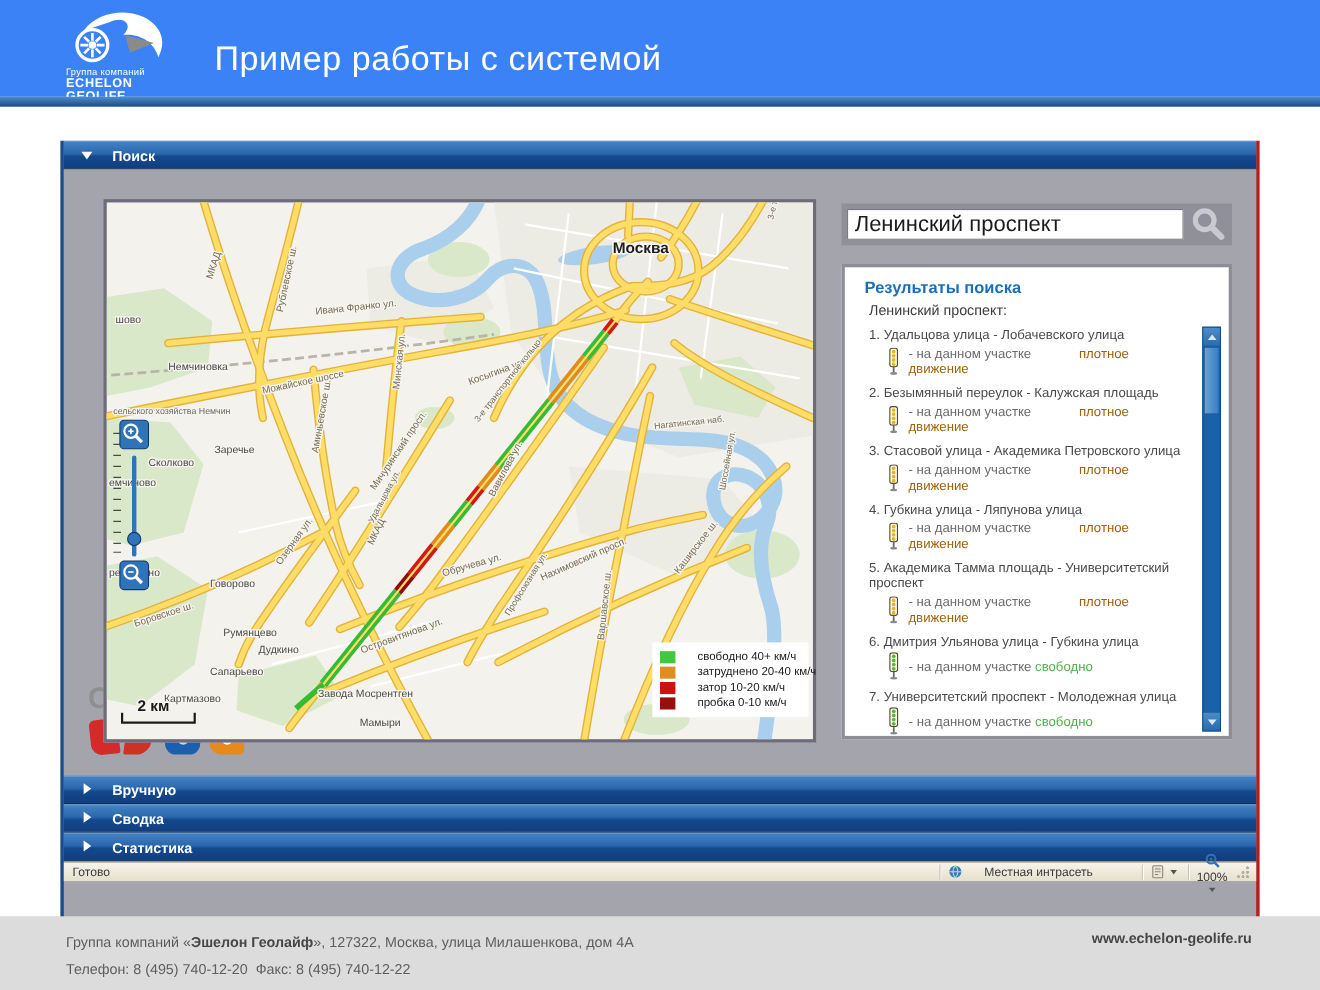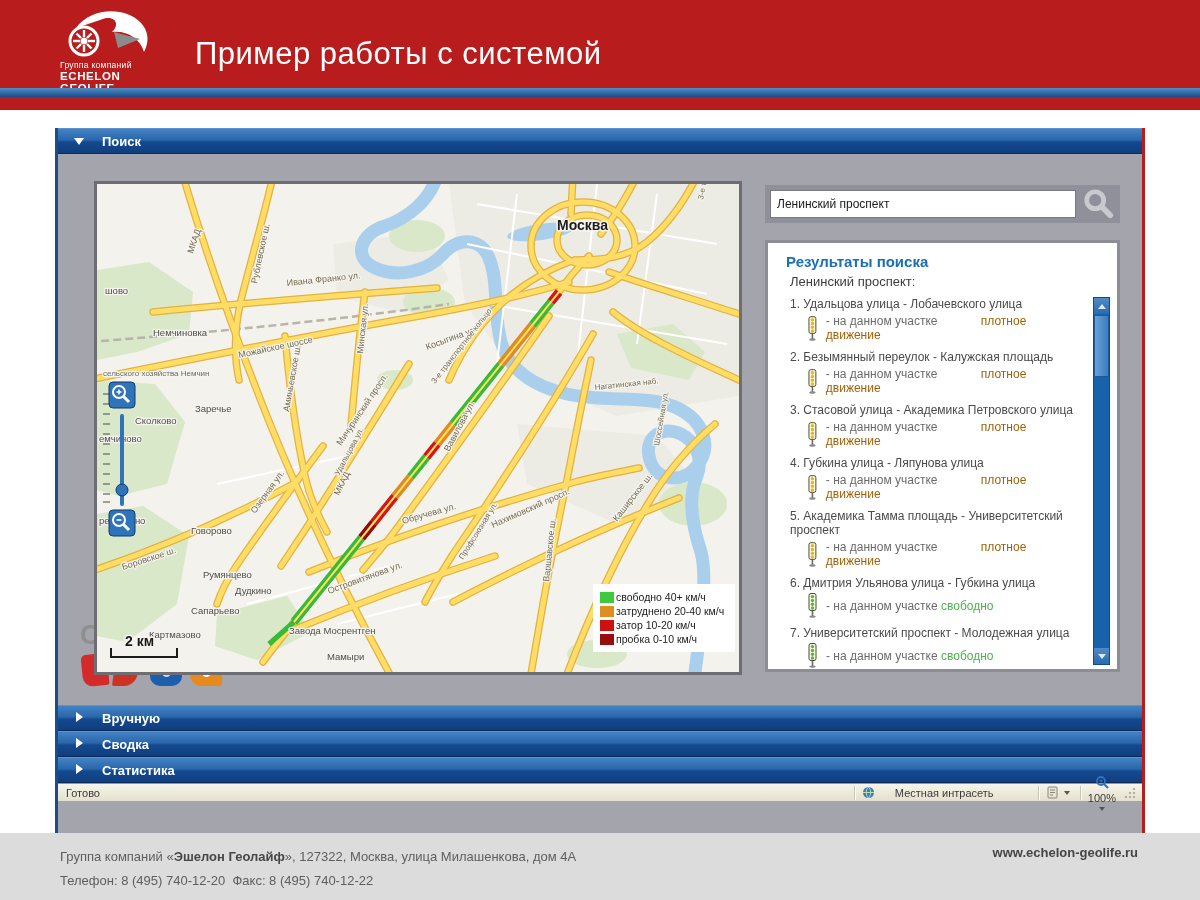--- a/index.html
+++ b/index.html
@@ -1,19 +1,19 @@
 <!DOCTYPE html>
 <html lang="ru"><head>
 <meta charset="utf-8">
 <style>
   html,body{margin:0;padding:0;}
   .page{position:relative;width:1200px;height:900px;background:#ffffff;font-family:"Liberation Sans",sans-serif;overflow:hidden;}
 
   
-  .slide-header{position:absolute;left:0;top:0;width:1200px;height:110px;background:#b91c1c;}
+  .slide-header{position:absolute;left:0;top:0;width:1200px;height:88px;background:#3b82f6;}
   .header-accent{position:absolute;left:0;top:88px;width:1200px;height:9px;background:linear-gradient(180deg,#4f8dc6,#1a4c8a);}
   .logo{position:absolute;left:58px;top:8px;width:120px;height:78px;color:#fff;}
   .logo-emblem{position:absolute;left:2px;top:0;}
   .logo-small{position:absolute;left:2px;top:52px;font-size:8.5px;letter-spacing:.3px;}
   .logo-brand{position:absolute;left:2px;top:62px;font-size:11.5px;font-weight:bold;letter-spacing:.6px;}
   .slide-title{position:absolute;left:195px;top:36px;font-size:31px;color:#ffffff;letter-spacing:.5px;}
 
   
   .browser{position:absolute;left:55px;top:128px;width:1090px;height:859px;box-sizing:border-box;border-left:3px solid #1a4c8c;border-right:3px solid #b91c1c;background:#a4a4ac;}
   .acc-bar{position:absolute;left:0;width:1084px;height:26px;background:linear-gradient(180deg,#4383c4 0%,#2a66ab 45%,#14498e 55%,#0f3e7e 100%);border-top:1px solid #5c93cc;border-bottom:1px solid #0a2c5c;box-sizing:border-box;cursor:pointer;}
@@ -23,21 +23,21 @@
   #bar-search{top:0;}
   #bar-manual{top:577px;}
   #bar-summary{top:603px;}
   #bar-stats{top:629px;}
 
   .content{position:absolute;left:0;top:26px;width:1084px;height:551px;background:#a4a4ac;}
 
   
   .map-box{position:absolute;left:36px;top:27px;width:642px;height:488px;border:3px solid #6d6d73;background:#c4b5fd;z-index:2;cursor:grab;}
   .map-legend{position:absolute;left:496px;top:400px;width:142px;background:#ffffff;padding:5px 7px;box-sizing:border-box;}
-  .legend-row{display:flex;align-items:center;gap:2px;margin:2px 0;}
+  .legend-row{display:flex;align-items:center;gap:20px;margin:2px 0;}
   .legend-swatch{width:14px;height:11px;flex:0 0 14px;}
   .legend-text{font-size:10.5px;color:#222;white-space:nowrap;}
   .maplabel{fill:#756b54;font-size:9px;stroke:#f6f4ee;stroke-width:2.5px;paint-order:stroke;stroke-linejoin:round;font-family:"Liberation Sans",sans-serif;}
   .maplabel.city{font-size:14px;fill:#1d1d1d;font-weight:bold;stroke-width:3px;}
   .maplabel.place{fill:#4c4c4c;font-size:9.5px;}
   .maplabel.place-sm{fill:#6a6a6a;font-size:8px;}
   .maplabel.road-sm{font-size:8px;}
 
   
   .partner{position:absolute;left:22px;top:466px;width:180px;height:72px;z-index:1;}
@@ -45,21 +45,21 @@
   .p-red1{position:absolute;left:2px;top:34px;width:26px;height:32px;background:#d42a2a;border-radius:5px 14px 2px 10px;transform:rotate(-6deg);}
   .p-red2{position:absolute;left:30px;top:40px;width:9px;height:9px;background:#d42a2a;border-radius:50%;}
   .p-red3{position:absolute;left:34px;top:36px;width:24px;height:30px;background:#cc3322;border-radius:2px 10px 12px 2px;transform:skewX(-8deg);}
   .p-blue{position:absolute;left:70px;top:38px;width:32px;height:28px;background:#1c5fae;border-radius:4px 4px 10px 10px;}
   .p-blue::after{content:"";position:absolute;left:12px;top:10px;width:9px;height:9px;background:#cfd6e2;border-radius:50%;}
   .p-orange{position:absolute;left:110px;top:36px;width:32px;height:30px;background:#e8891c;border-radius:4px 12px 4px 12px;}
   .p-orange::after{content:"";position:absolute;left:12px;top:12px;width:9px;height:9px;background:#ffffff;border-radius:50%;}
 
   
   .search-strip{position:absolute;left:707px;top:31px;width:355px;height:38px;background:#90909a;display:flex;align-items:center;padding:0 0 0 5px;box-sizing:border-box;z-index:2;}
-  .search-input{width:300px;height:26px;border:1px solid #7a7a82;font-size:12px;font-family:"Liberation Sans",sans-serif;padding:0 6px;color:#1a1a1a;}
+  .search-input{width:300px;height:26px;border:1px solid #7a7a82;font-size:20px;font-family:"Liberation Sans",sans-serif;padding:0 6px;color:#1a1a1a;}
   .search-btn{width:44px;height:38px;background:transparent;border:0;display:flex;align-items:center;justify-content:center;cursor:pointer;}
 
   
   .results{position:absolute;left:707px;top:86px;width:355px;height:432px;background:#ffffff;border:3px solid #8d8d95;box-sizing:border-box;z-index:2;overflow:hidden;}
   .results-head{margin:10px 0 4px 18px;font-size:15px;font-weight:bold;color:#1b6fb8;}
   .results-query{margin:0 0 8px 22px;font-size:13px;color:#3c3c3c;}
   .results-list{margin-left:22px;margin-right:36px;}
   .result-item{margin-bottom:8px;}
   .result-route{font-size:12px;color:#4a4a4a;}
   .result-line2{display:flex;align-items:center;gap:7px;padding-left:16px;margin-top:3px;}

